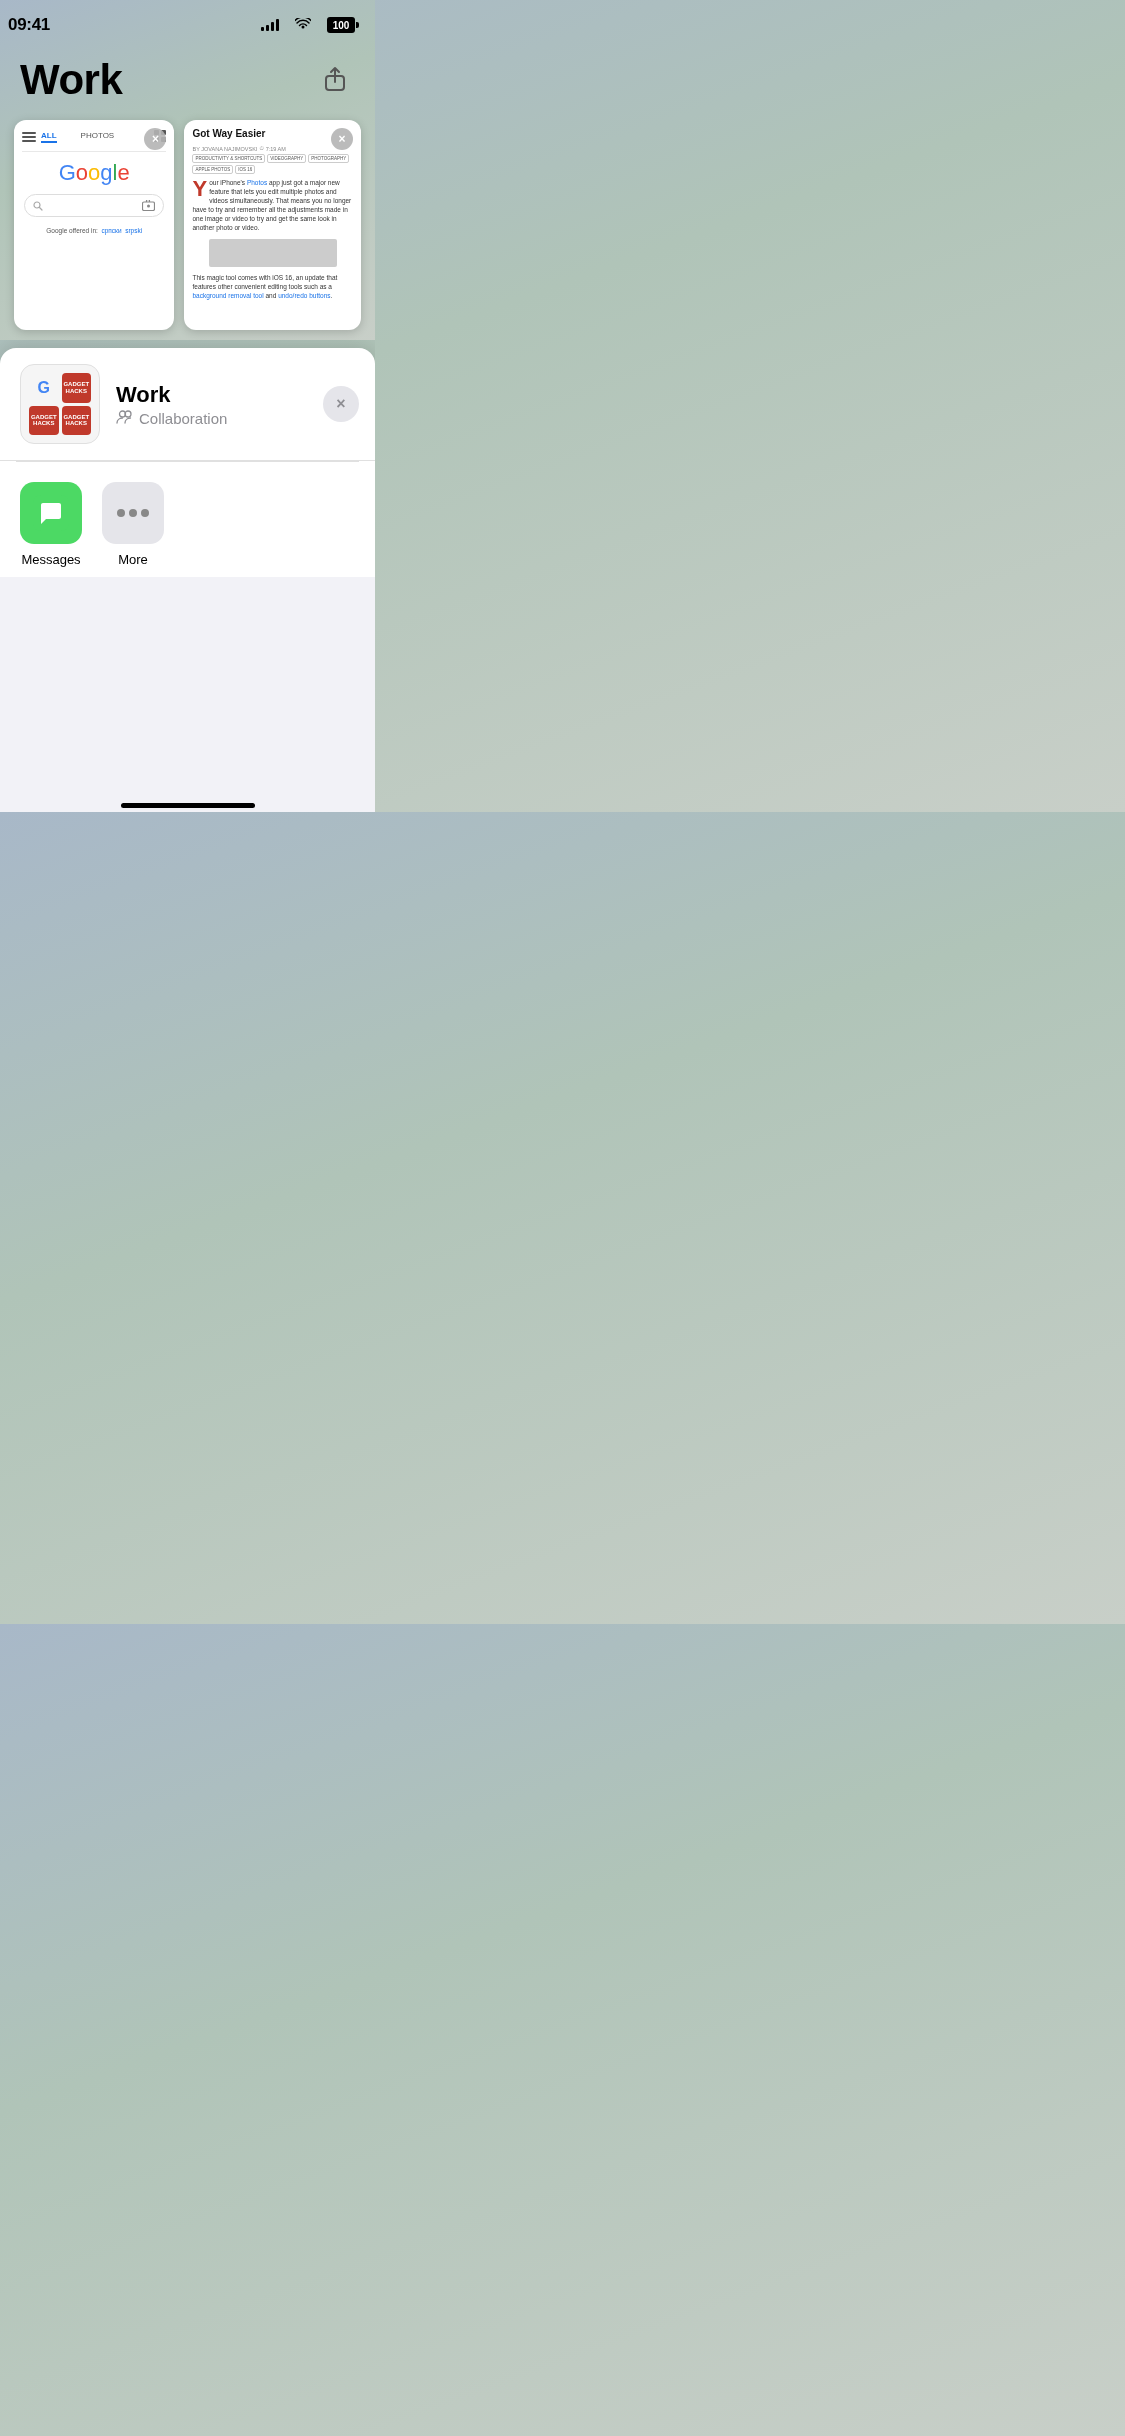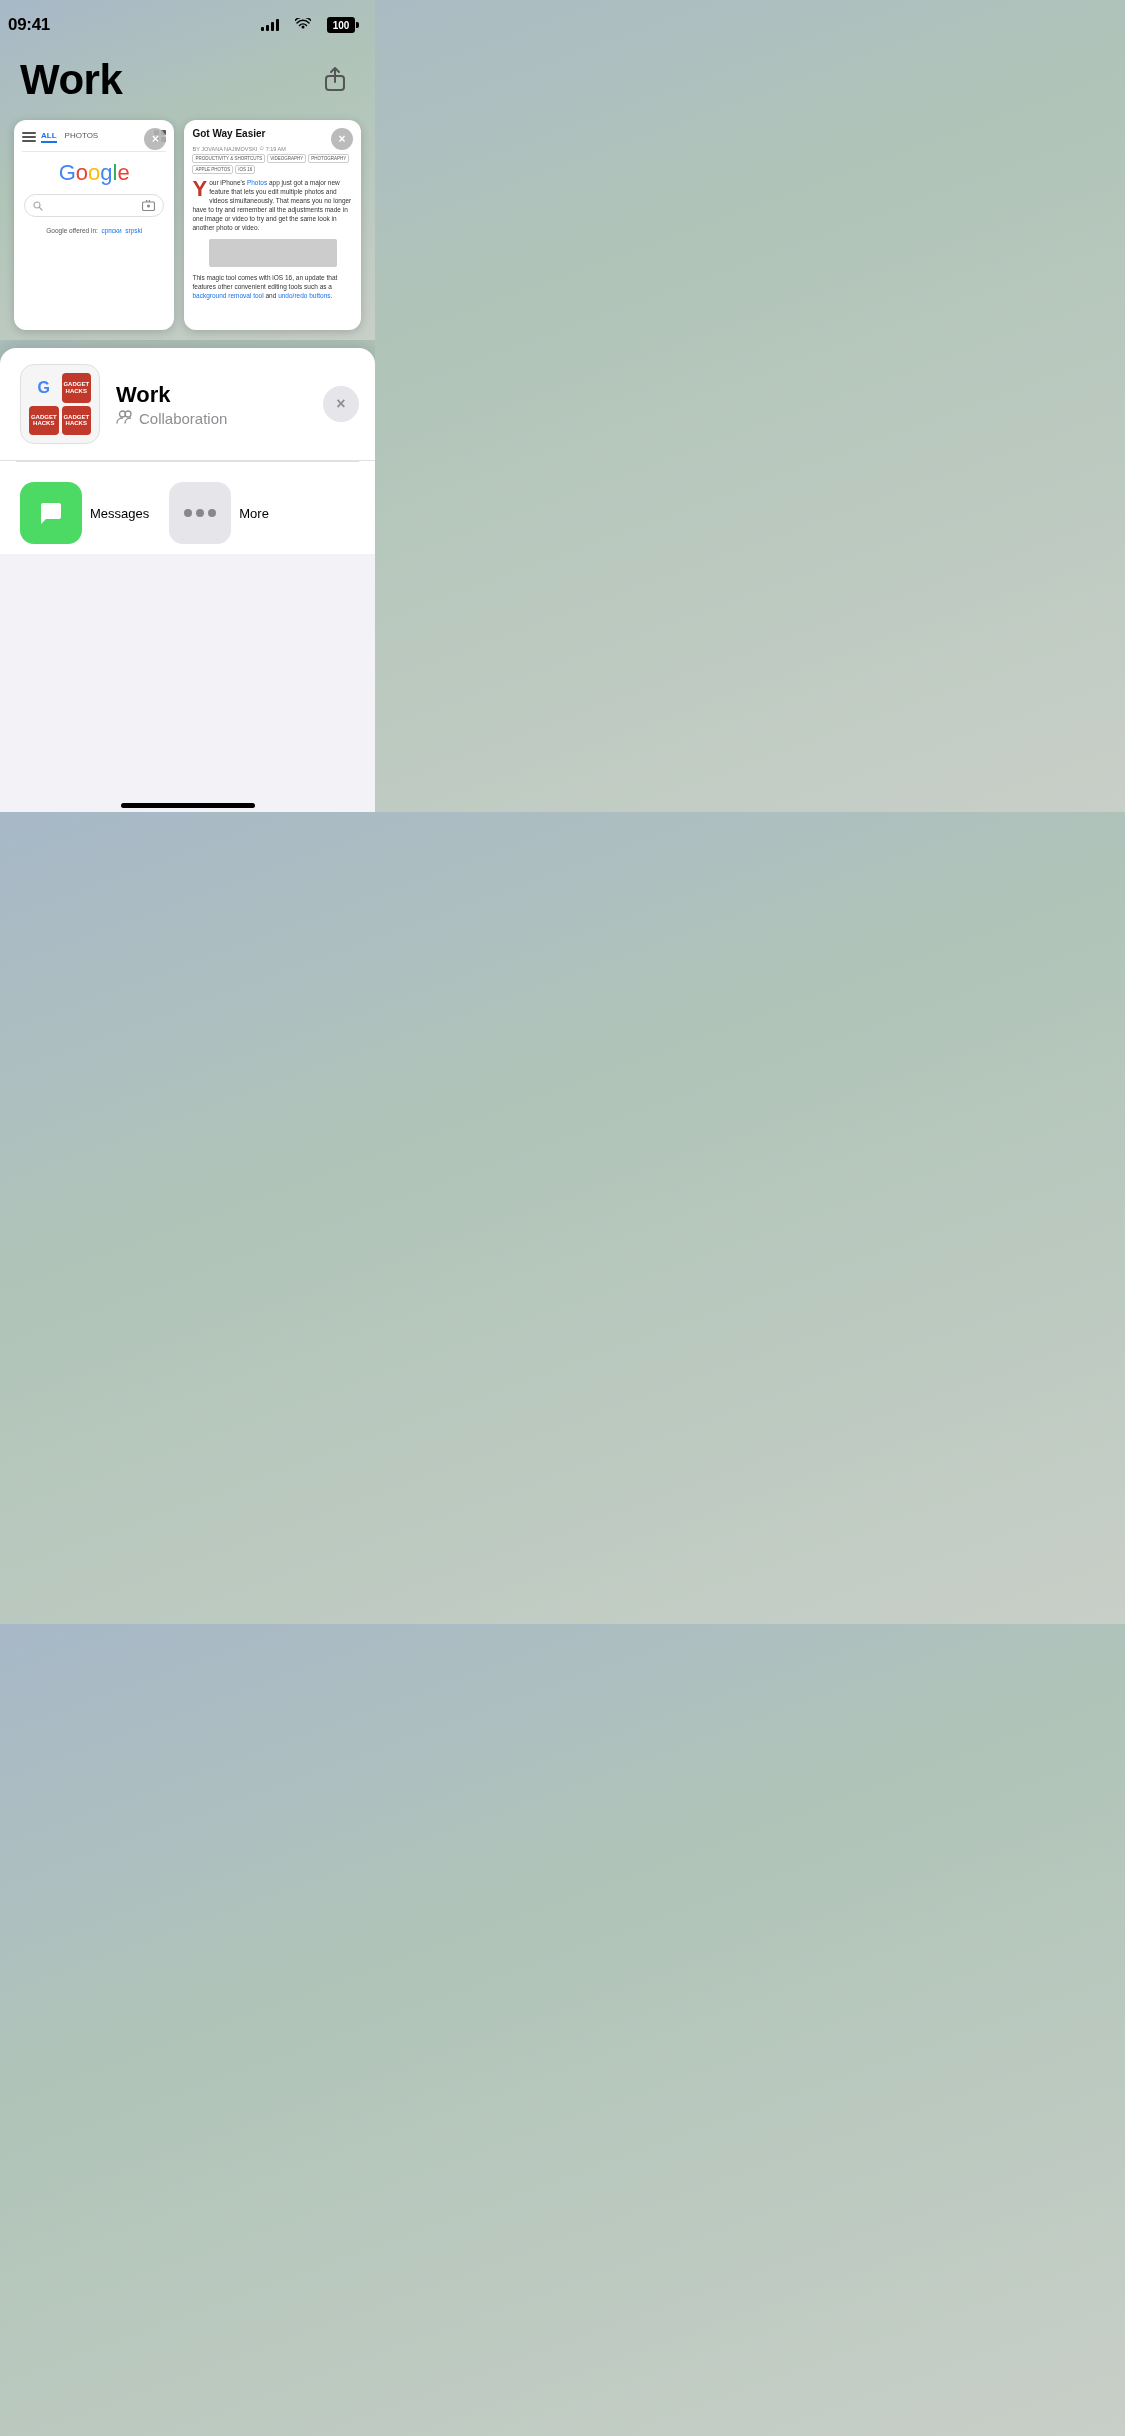--- a/index.html
+++ b/index.html
@@ -275,21 +275,21 @@
 
     
     .share-options {
       padding: 20px 20px 10px;
       display: flex;
       gap: 20px;
     }
 
     .share-option {
       display: flex;
-      flex-direction: row;
+      flex-direction: column;
       align-items: center;
       gap: 8px;
       cursor: pointer;
     }
 
     .share-option-icon {
       width: 62px;
       height: 62px;
       border-radius: 14px;
       display: flex;
@@ -408,21 +408,21 @@
       <div class="tab-card-left">
         <div class="tab-close-btn">×</div>
         <div style="padding: 8px 8px 0;">
 
           <div style="display:flex; align-items:center; gap:5px; border-bottom: 1px solid #e8e8e8; padding-bottom:5px; margin-bottom:5px;">
             <div class="hamburger">
               <span></span>
                 <span></span>
                 <span></span>
             </div>
-            <div style="display:flex;gap:8px;font-size:8px;">
+            <div style="display:flex;gap:24px;font-size:8px;">
               <span style="color:#1a73e8;font-weight:700;border-bottom:2px solid #1a73e8;padding-bottom:1px;">ALL</span>
               <span style="color:#555;font-size:8px;">PHOTOS</span>
             </div>
             <div style="margin-left:auto;">
               <svg width="12" height="12" viewBox="0 0 12 12">
                 <rect x="0" y="0" width="5" height="5" rx="1" fill="#555"></rect>
                 <rect x="7" y="0" width="5" height="5" rx="1" fill="#555"></rect>
                 <rect x="0" y="7" width="5" height="5" rx="1" fill="#555"></rect>
                 <rect x="7" y="7" width="5" height="5" rx="1" fill="#555"></rect>
               </svg>

